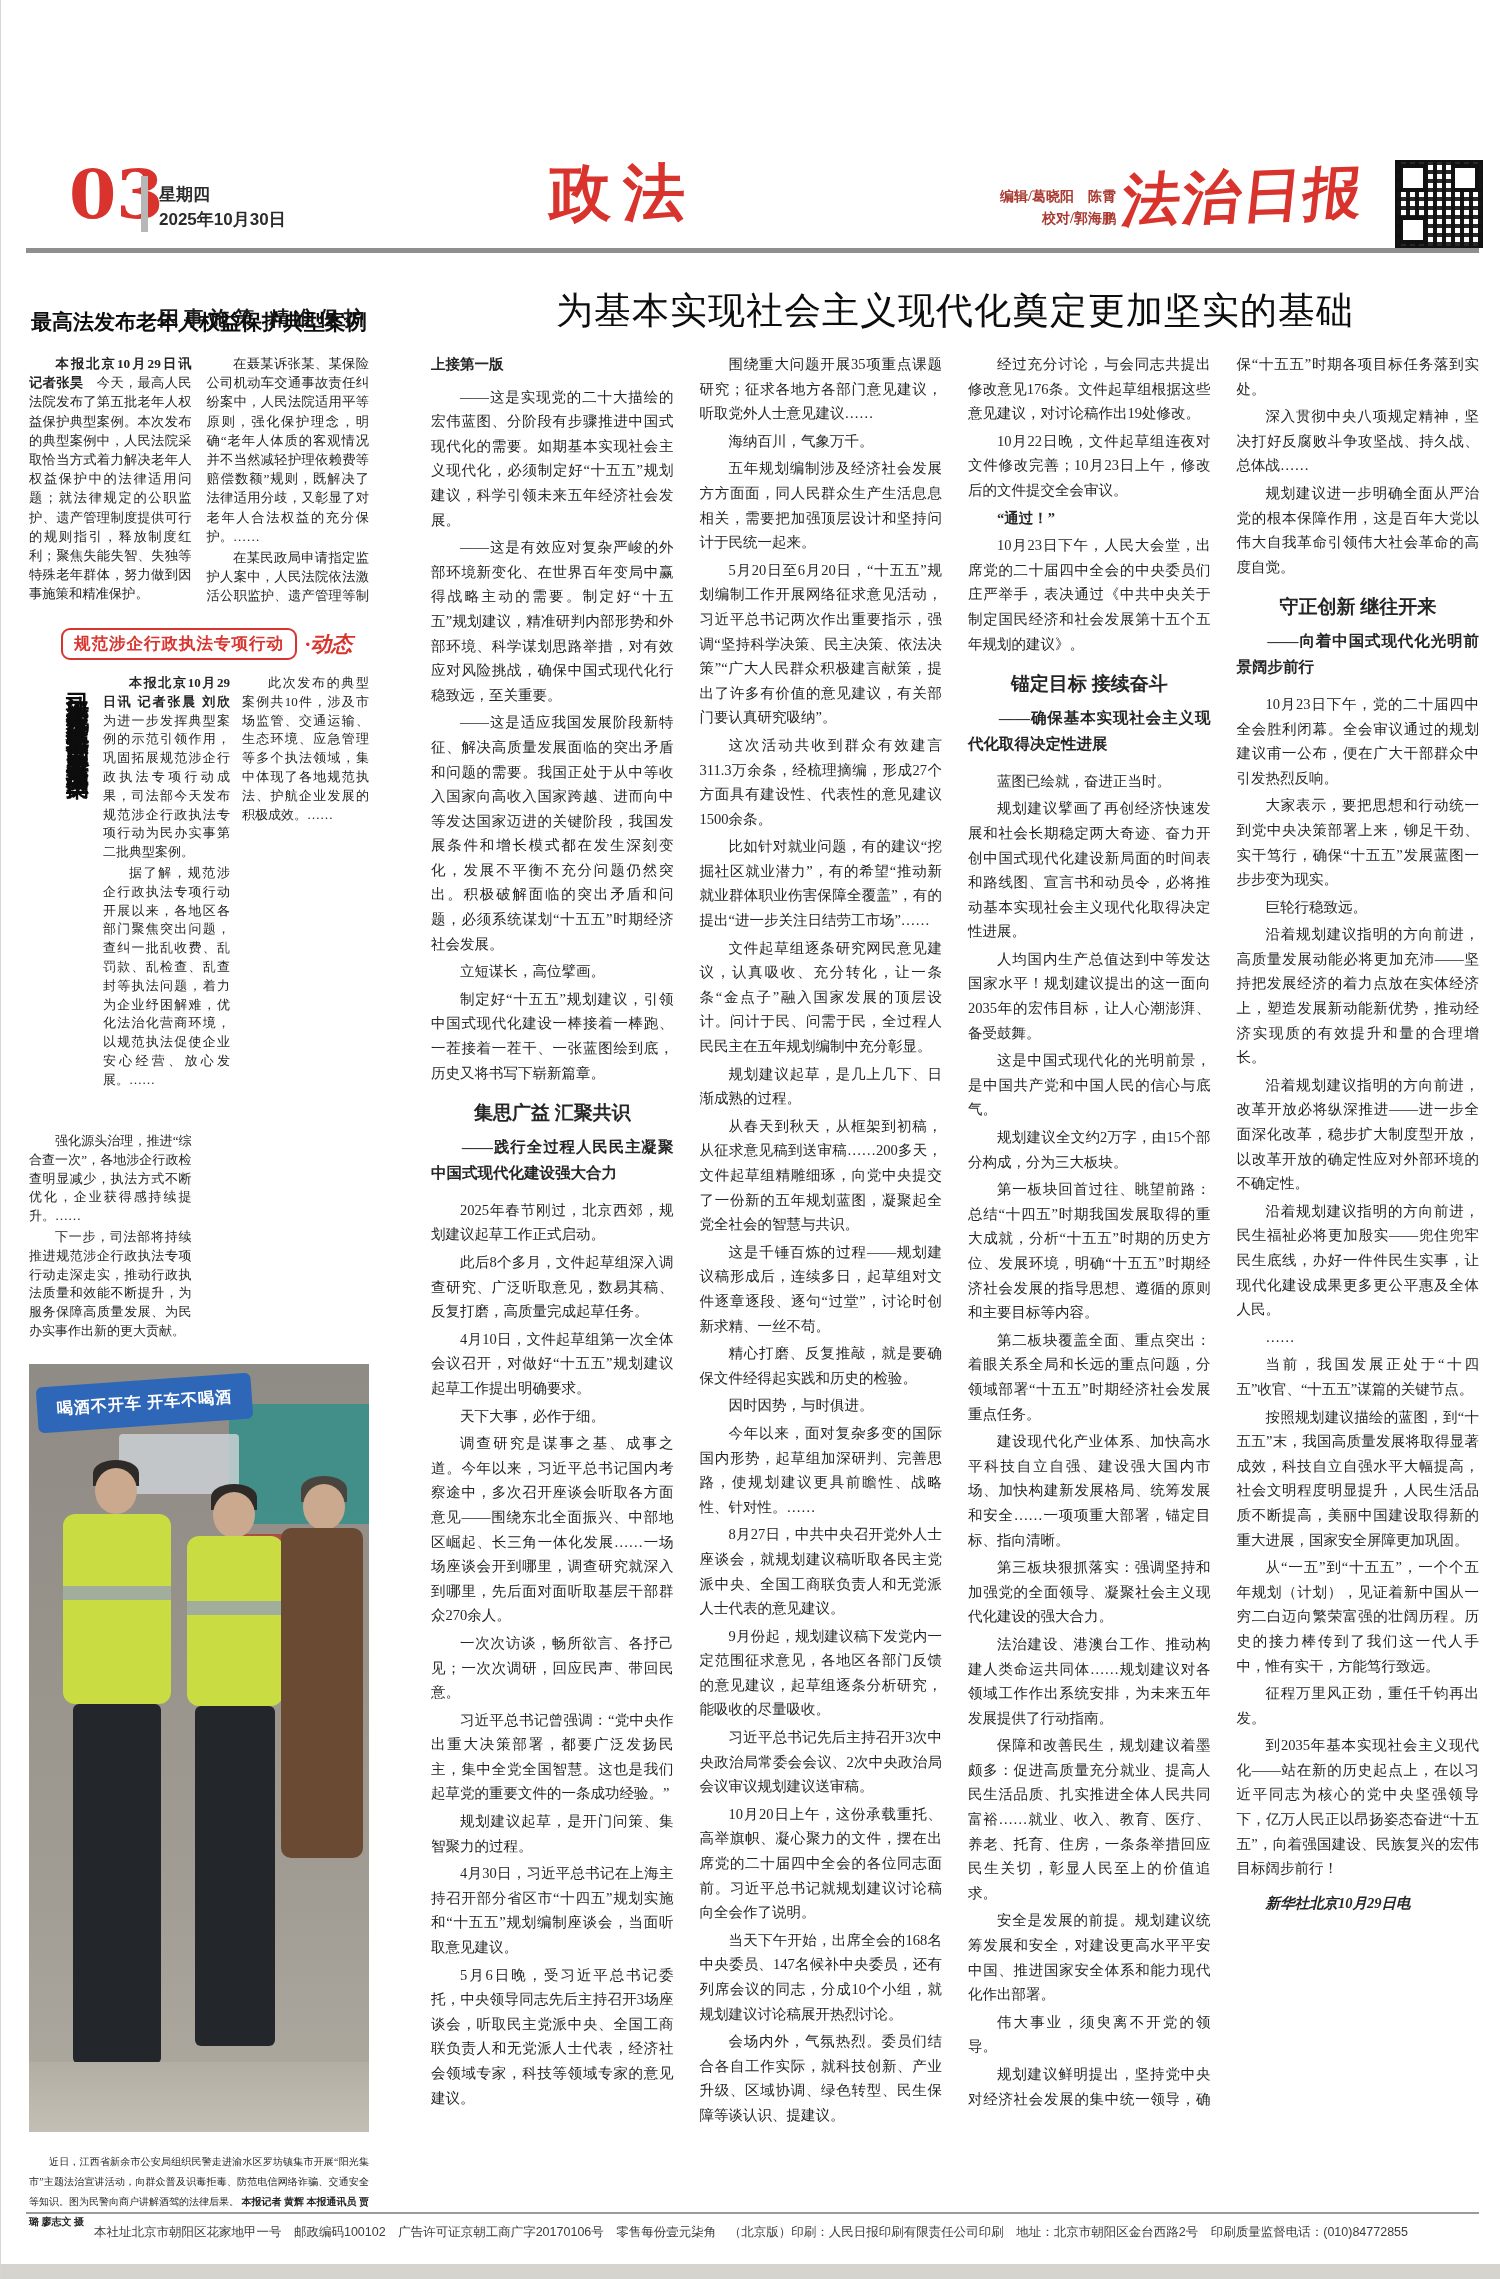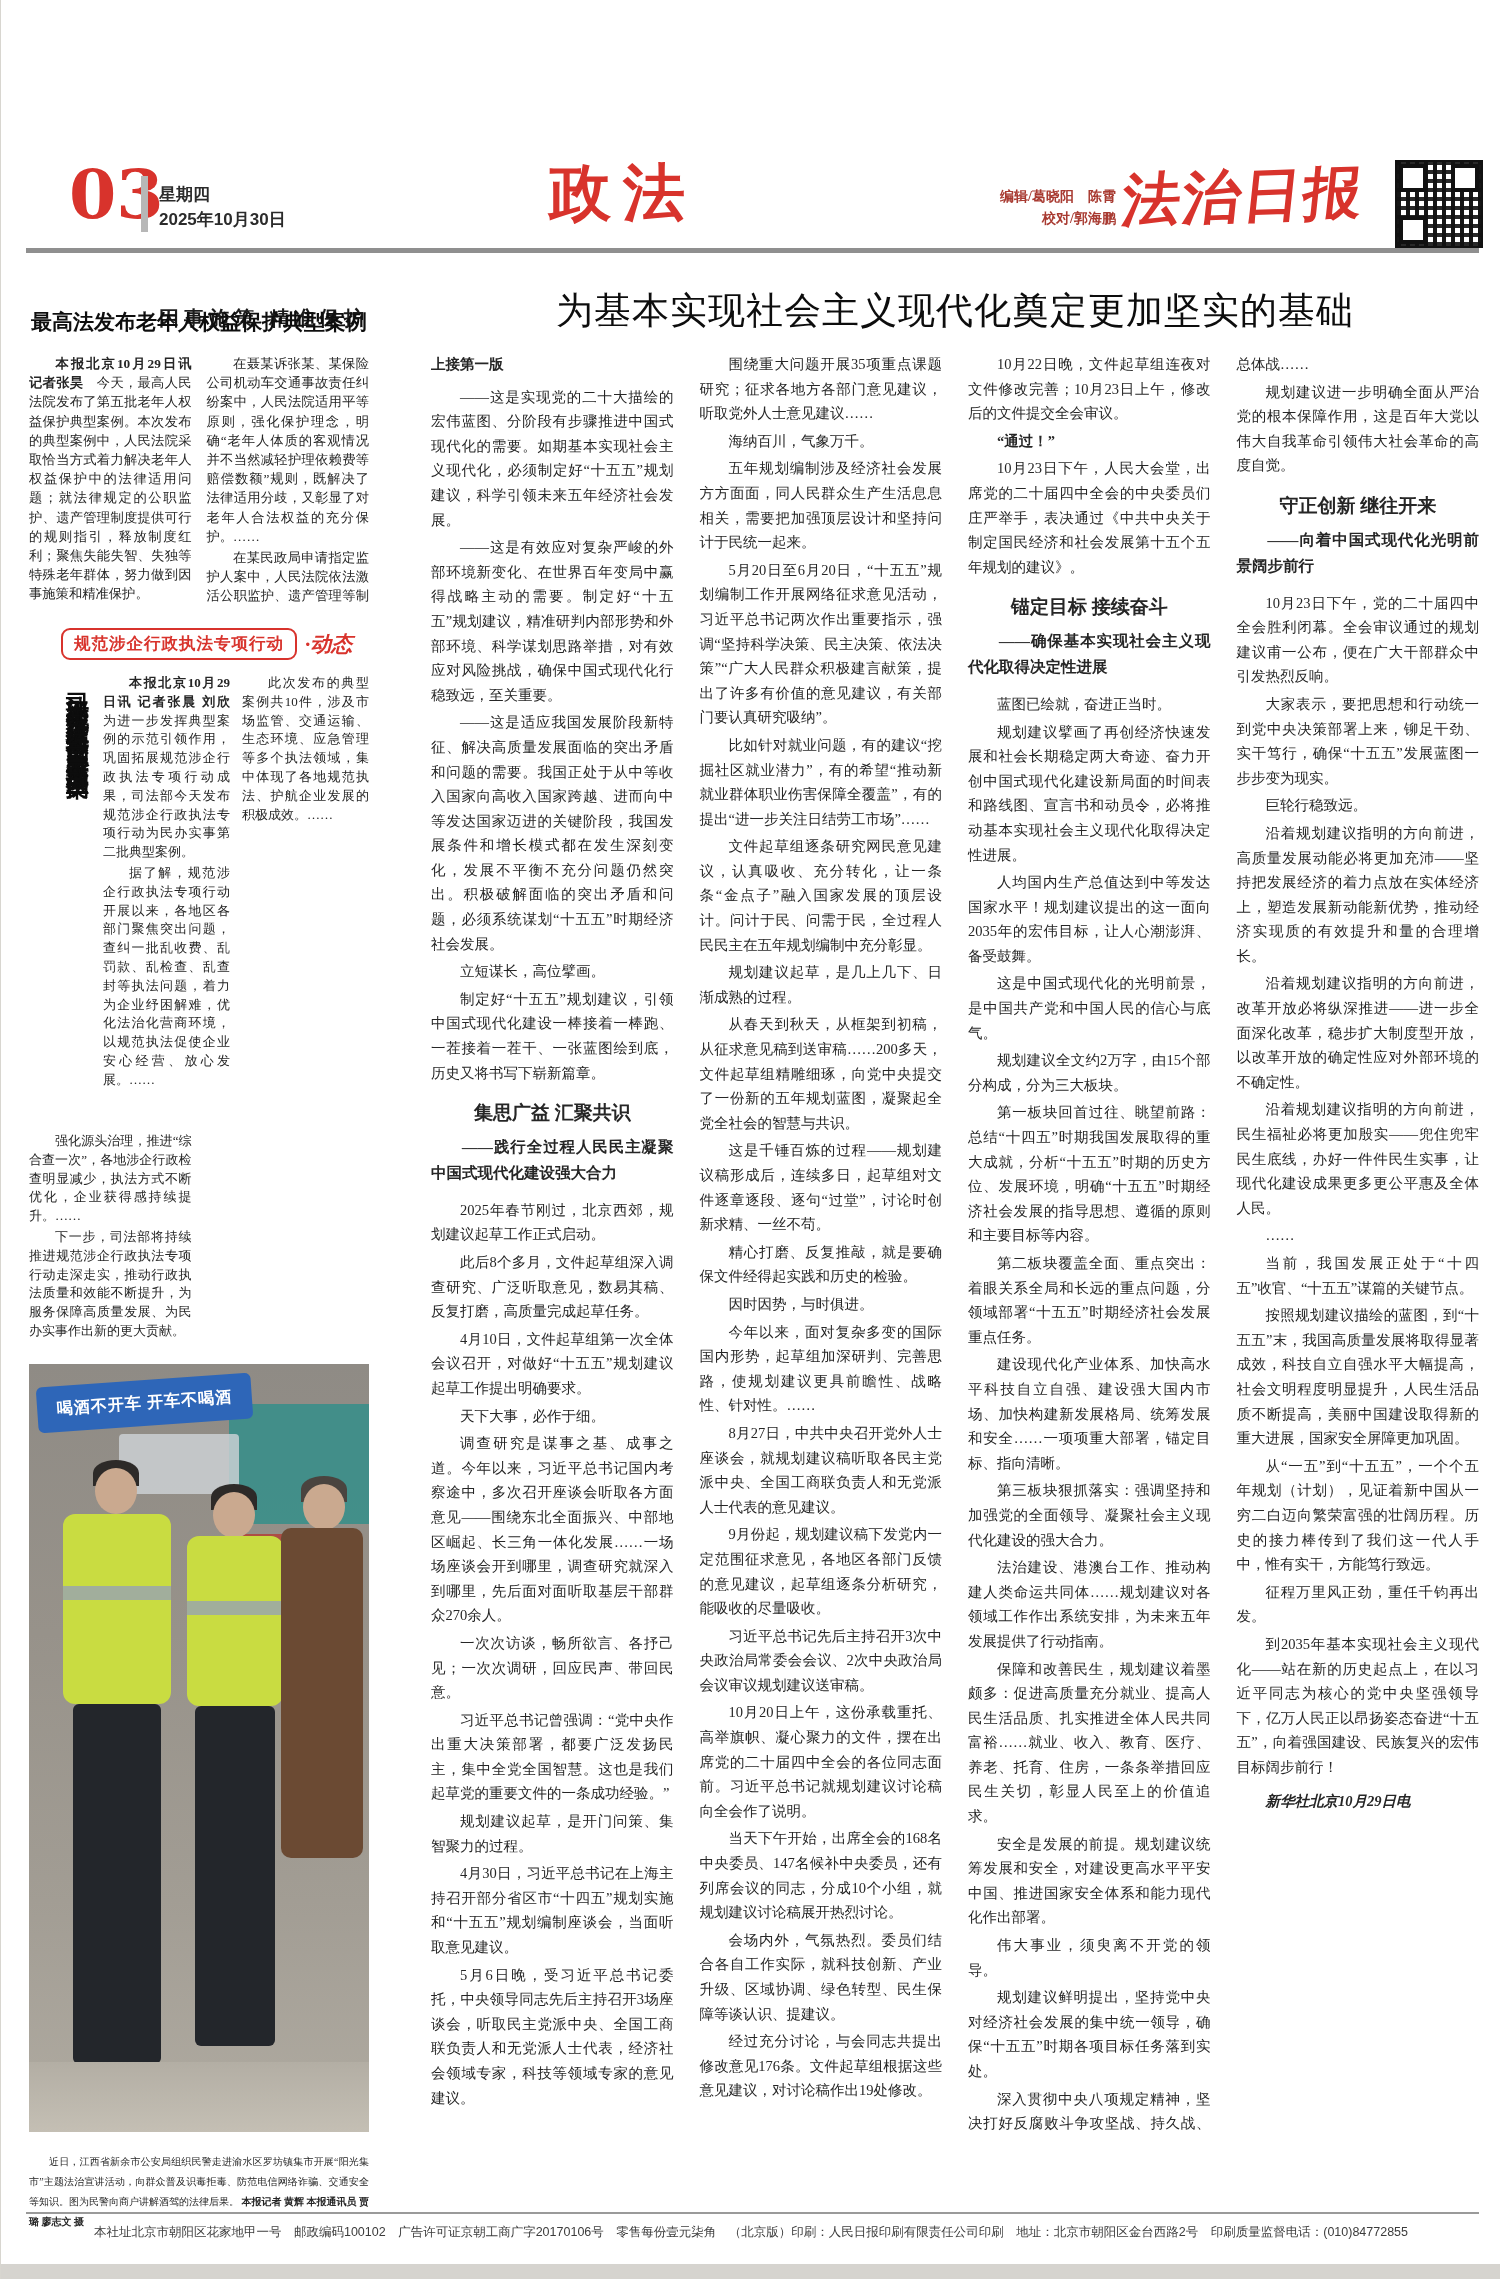--- a/index.html
+++ b/index.html
@@ -177,20 +177,21 @@
       <p class="t-p">调查研究是谋事之基、成事之道。今年以来，习近平总书记国内考察途中，多次召开座谈会听取各方面意见——围绕东北全面振兴、中部地区崛起、长三角一体化发展……一场场座谈会开到哪里，调查研究就深入到哪里，先后面对面听取基层干部群众270余人。</p>
       <p class="t-p">一次次访谈，畅所欲言、各抒己见；一次次调研，回应民声、带回民意。</p>
       <p class="t-p">习近平总书记曾强调：“党中央作出重大决策部署，都要广泛发扬民主，集中全党全国智慧。这也是我们起草党的重要文件的一条成功经验。”</p>
       <p class="t-p">规划建议起草，是开门问策、集智聚力的过程。</p>
       <p class="t-p">4月30日，习近平总书记在上海主持召开部分省区市“十四五”规划实施和“十五五”规划编制座谈会，当面听取意见建议。</p>
       <p class="t-p">5月6日晚，受习近平总书记委托，中央领导同志先后主持召开3场座谈会，听取民主党派中央、全国工商联负责人和无党派人士代表，经济社会领域专家，科技等领域专家的意见建议。</p>
       <p class="t-p">围绕重大问题开展35项重点课题研究；征求各地方各部门意见建议，听取党外人士意见建议……</p>
       <p class="t-p">海纳百川，气象万千。</p>
       <p class="t-p">五年规划编制涉及经济社会发展方方面面，同人民群众生产生活息息相关，需要把加强顶层设计和坚持问计于民统一起来。</p>
       <p class="t-p">5月20日至6月20日，“十五五”规划编制工作开展网络征求意见活动，习近平总书记两次作出重要指示，强调“坚持科学决策、民主决策、依法决策”“广大人民群众积极建言献策，提出了许多有价值的意见建议，有关部门要认真研究吸纳”。</p>
+      <p class="t-p">这次活动共收到群众有效建言311.3万余条，经梳理摘编，形成27个方面具有建设性、代表性的意见建议1500余条。</p>
       <p class="t-p">比如针对就业问题，有的建议“挖掘社区就业潜力”，有的希望“推动新就业群体职业伤害保障全覆盖”，有的提出“进一步关注日结劳工市场”……</p>
       <p class="t-p">文件起草组逐条研究网民意见建议，认真吸收、充分转化，让一条条“金点子”融入国家发展的顶层设计。问计于民、问需于民，全过程人民民主在五年规划编制中充分彰显。</p>
       <p class="t-p">规划建议起草，是几上几下、日渐成熟的过程。</p>
       <p class="t-p">从春天到秋天，从框架到初稿，从征求意见稿到送审稿……200多天，文件起草组精雕细琢，向党中央提交了一份新的五年规划蓝图，凝聚起全党全社会的智慧与共识。</p>
       <p class="t-p">这是千锤百炼的过程——规划建议稿形成后，连续多日，起草组对文件逐章逐段、逐句“过堂”，讨论时创新求精、一丝不苟。</p>
       <p class="t-p">精心打磨、反复推敲，就是要确保文件经得起实践和历史的检验。</p>
       <p class="t-p">因时因势，与时俱进。</p>
       <p class="t-p">今年以来，面对复杂多变的国际国内形势，起草组加深研判、完善思路，使规划建议更具前瞻性、战略性、针对性。……</p>
       <p class="t-p">8月27日，中共中央召开党外人士座谈会，就规划建议稿听取各民主党派中央、全国工商联负责人和无党派人士代表的意见建议。</p>
       <p class="t-p">9月份起，规划建议稿下发党内一定范围征求意见，各地区各部门反馈的意见建议，起草组逐条分析研究，能吸收的尽量吸收。</p>

